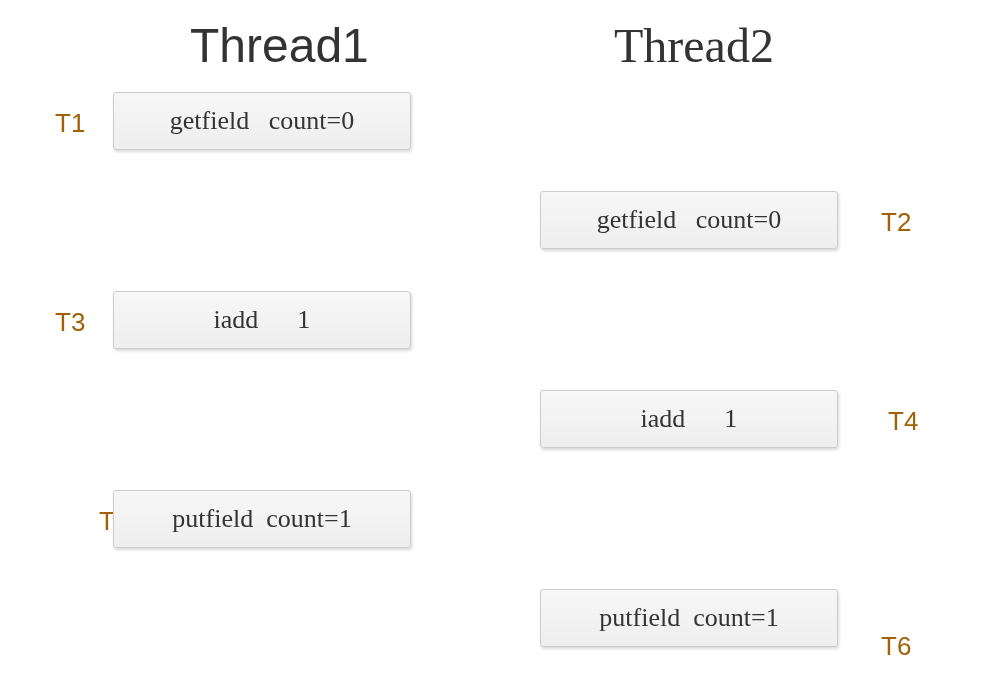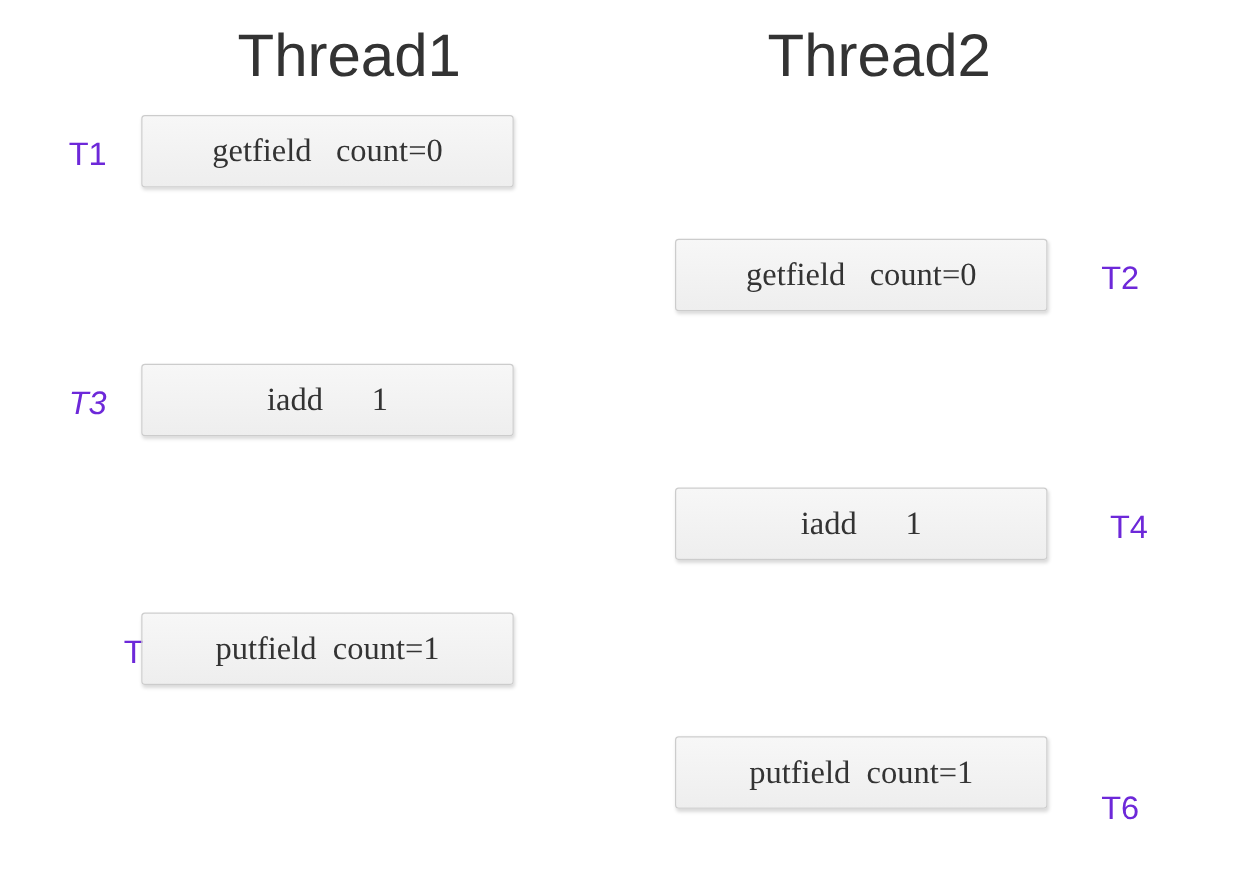--- a/index.html
+++ b/index.html
@@ -13,21 +13,21 @@
     .thread-header {
       position: absolute;
       font-size: 48px;
       color: #333;
       font-family: -apple-system, Helvetica, Arial, sans-serif;
       font-weight: 400;
     }
     .step-label {
       position: absolute;
       font-size: 26px;
-      color: #6d28d9;
+      color: #a16207;
       font-family: -apple-system, Helvetica, Arial, sans-serif;
       font-weight: 400;
     }
     .instruction-box {
       position: absolute;
       background: linear-gradient(to bottom, #f7f7f7, #eeeeee);
       border: 1px solid #cccccc;
       border-radius: 3px;
       box-shadow: 1px 2px 3px rgba(0,0,0,0.15);
       padding: 10px 16px;
@@ -39,29 +39,29 @@
       align-items: center;
       justify-content: center;
       text-align: center;
     }
   </style>
 </head>
 <body>
 
 <div class="thread-header" style="left:190px; top:18px;">Thread1</div>
 
-<div class="thread-header" style="left:614px; top:18px;">Thread2</div>
+<div class="thread-header" style="left:614px; top:18px;font-family:Liberation Serif, serif;">Thread2</div>
 
 <div class="step-label" style="left:55px; top:108px;">T1</div>
 <div class="instruction-box" style="left:113px; top:92px; width:298px; height:58px;">getfield   count=0</div>
 
 <div class="instruction-box" style="left:540px; top:191px; width:298px; height:58px;">getfield   count=0</div>
 <div class="step-label" style="left:881px; top:207px;">T2</div>
 
-<div class="step-label" style="left:55px; top:307px;font-style:italic;">T3</div>
+<div class="step-label" style="left:55px; top:307px;">T3</div>
 <div class="instruction-box" style="left:113px; top:291px; width:298px; height:58px;">iadd      1</div>
 
 <div class="instruction-box" style="left:540px; top:390px; width:298px; height:58px;">iadd      1</div>
 <div class="step-label" style="left:888px; top:406px;">T4</div>
 
 <div class="step-label" style="left:55px; top:506px;margin-left:44px;">T5</div>
 <div class="instruction-box" style="left:113px; top:490px; width:298px; height:58px;">putfield  count=1</div>
 
 <div class="instruction-box" style="left:540px; top:589px; width:298px; height:58px;">putfield  count=1</div>
 <div class="step-label" style="left:881px; top:631px;">T6</div>

